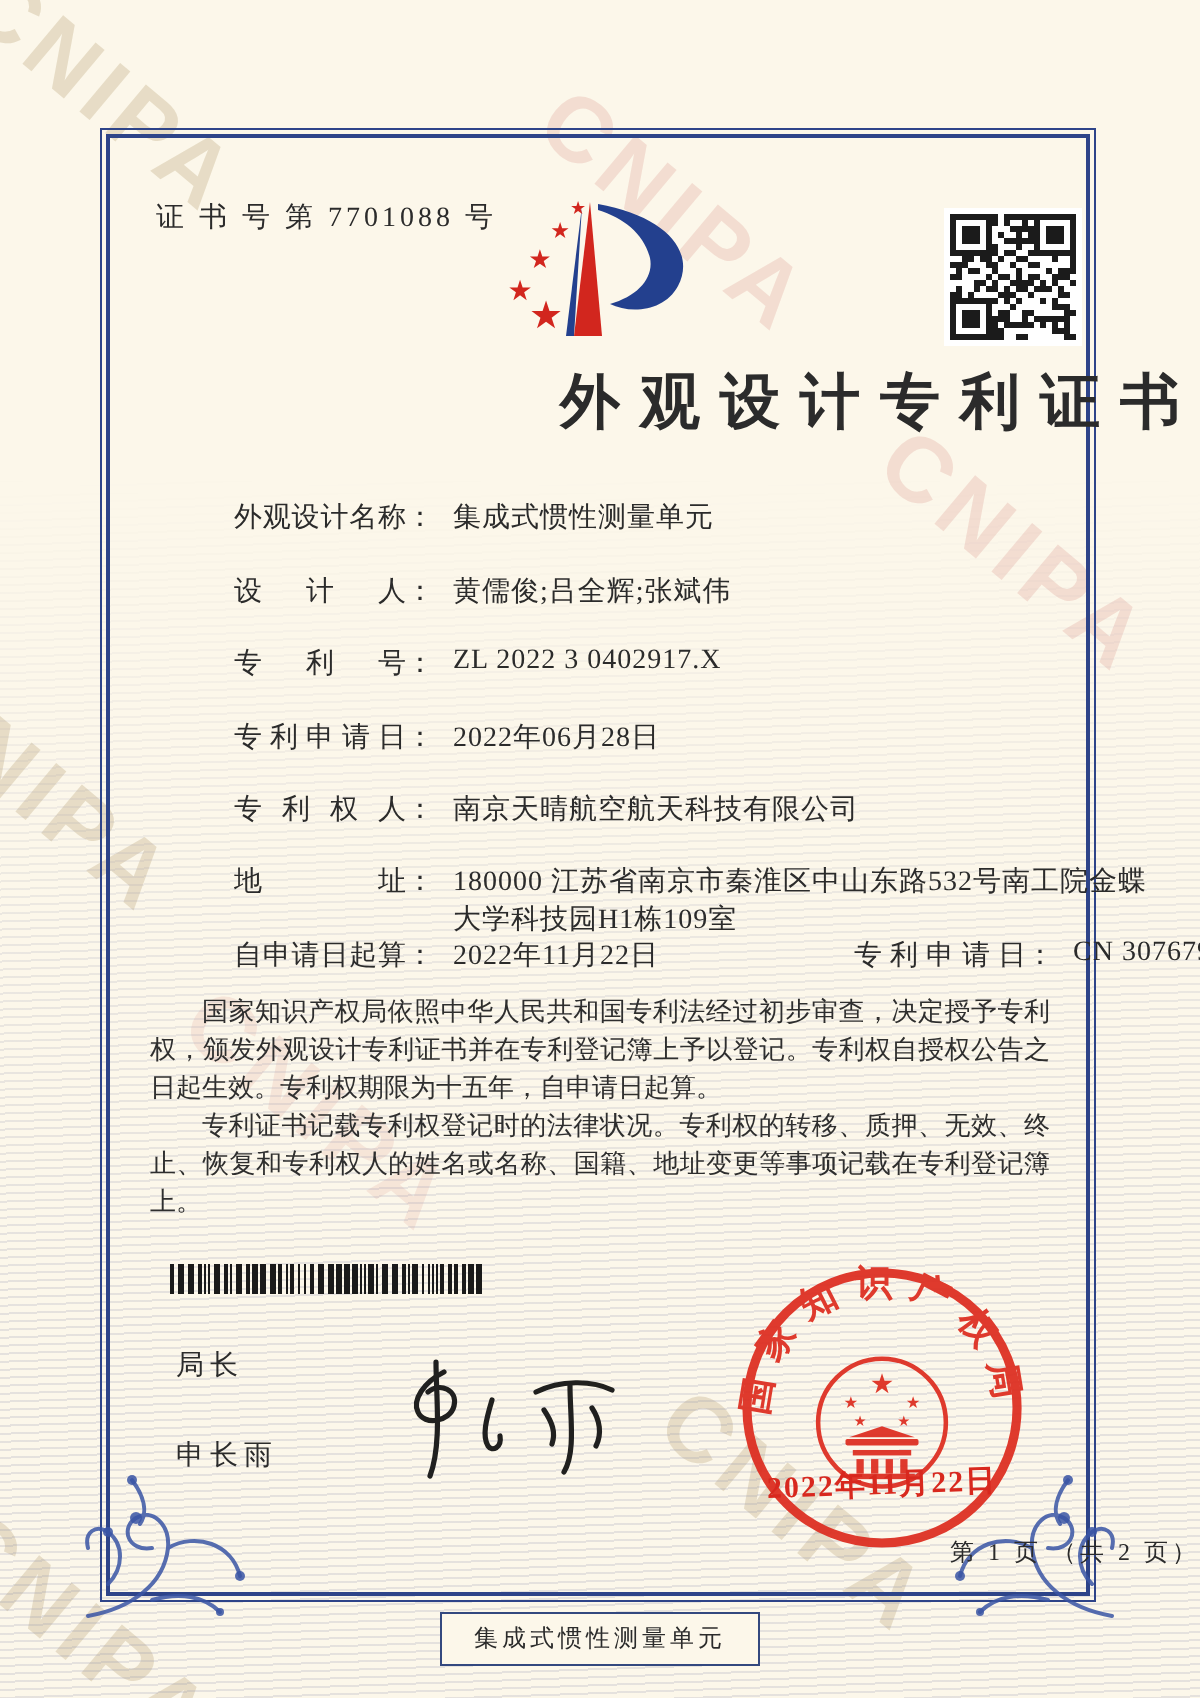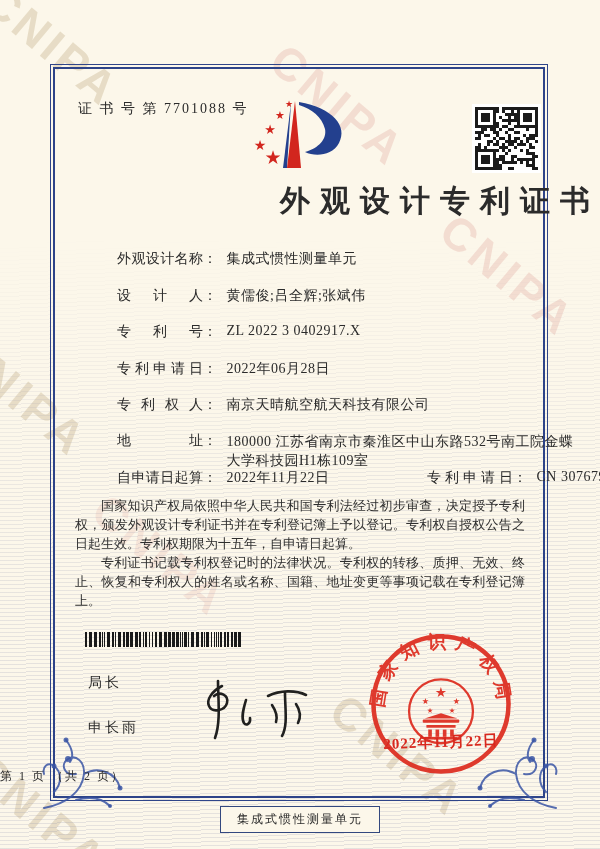--- a/index.html
+++ b/index.html
@@ -44,21 +44,21 @@
   .barcode{left:85px;top:632px;width:158px;height:15px;z-index:3;position:absolute;}
   .barcode i{position:absolute;top:0;bottom:0;background:#1a1a1a;}
   
   .signer{left:88px;font-size:14px;letter-spacing:3px;z-index:3;}
   .sig{left:183px;top:678px;width:132px;height:62px;z-index:4;}
   
   .seal{left:368px;top:631px;width:146px;height:146px;z-index:4;opacity:.92;}
   .seal-date{left:366px;top:733px;width:150px;text-align:center;color:#d8281e;
       font-size:15px;font-weight:bold;letter-spacing:1px;transform:rotate(-2deg);z-index:5;}
   
-  .pageno{left:0;top:768px;width:100%;text-align:left;font-size:12px;letter-spacing:2px;z-index:3;}
+  .pageno{left:0;top:768px;width:100%;text-align:right;font-size:12px;letter-spacing:2px;z-index:3;}
   .note-box{left:50%;top:806px;transform:translateX(-50%);border:1px solid #33487f;
       background:#fcf7ea;padding:4px 16px;font-size:12px;letter-spacing:2px;z-index:3;}
   .flourish{width:120px;height:120px;z-index:2;}
   .fl-left{left:36px;top:696px;}
   .fl-right{left:444px;top:696px;transform:scaleX(-1);}
 </style>
 </head>
 <body>
 
 <div class="wm" style="left:-28px;top:18px">CNIPA</div>

